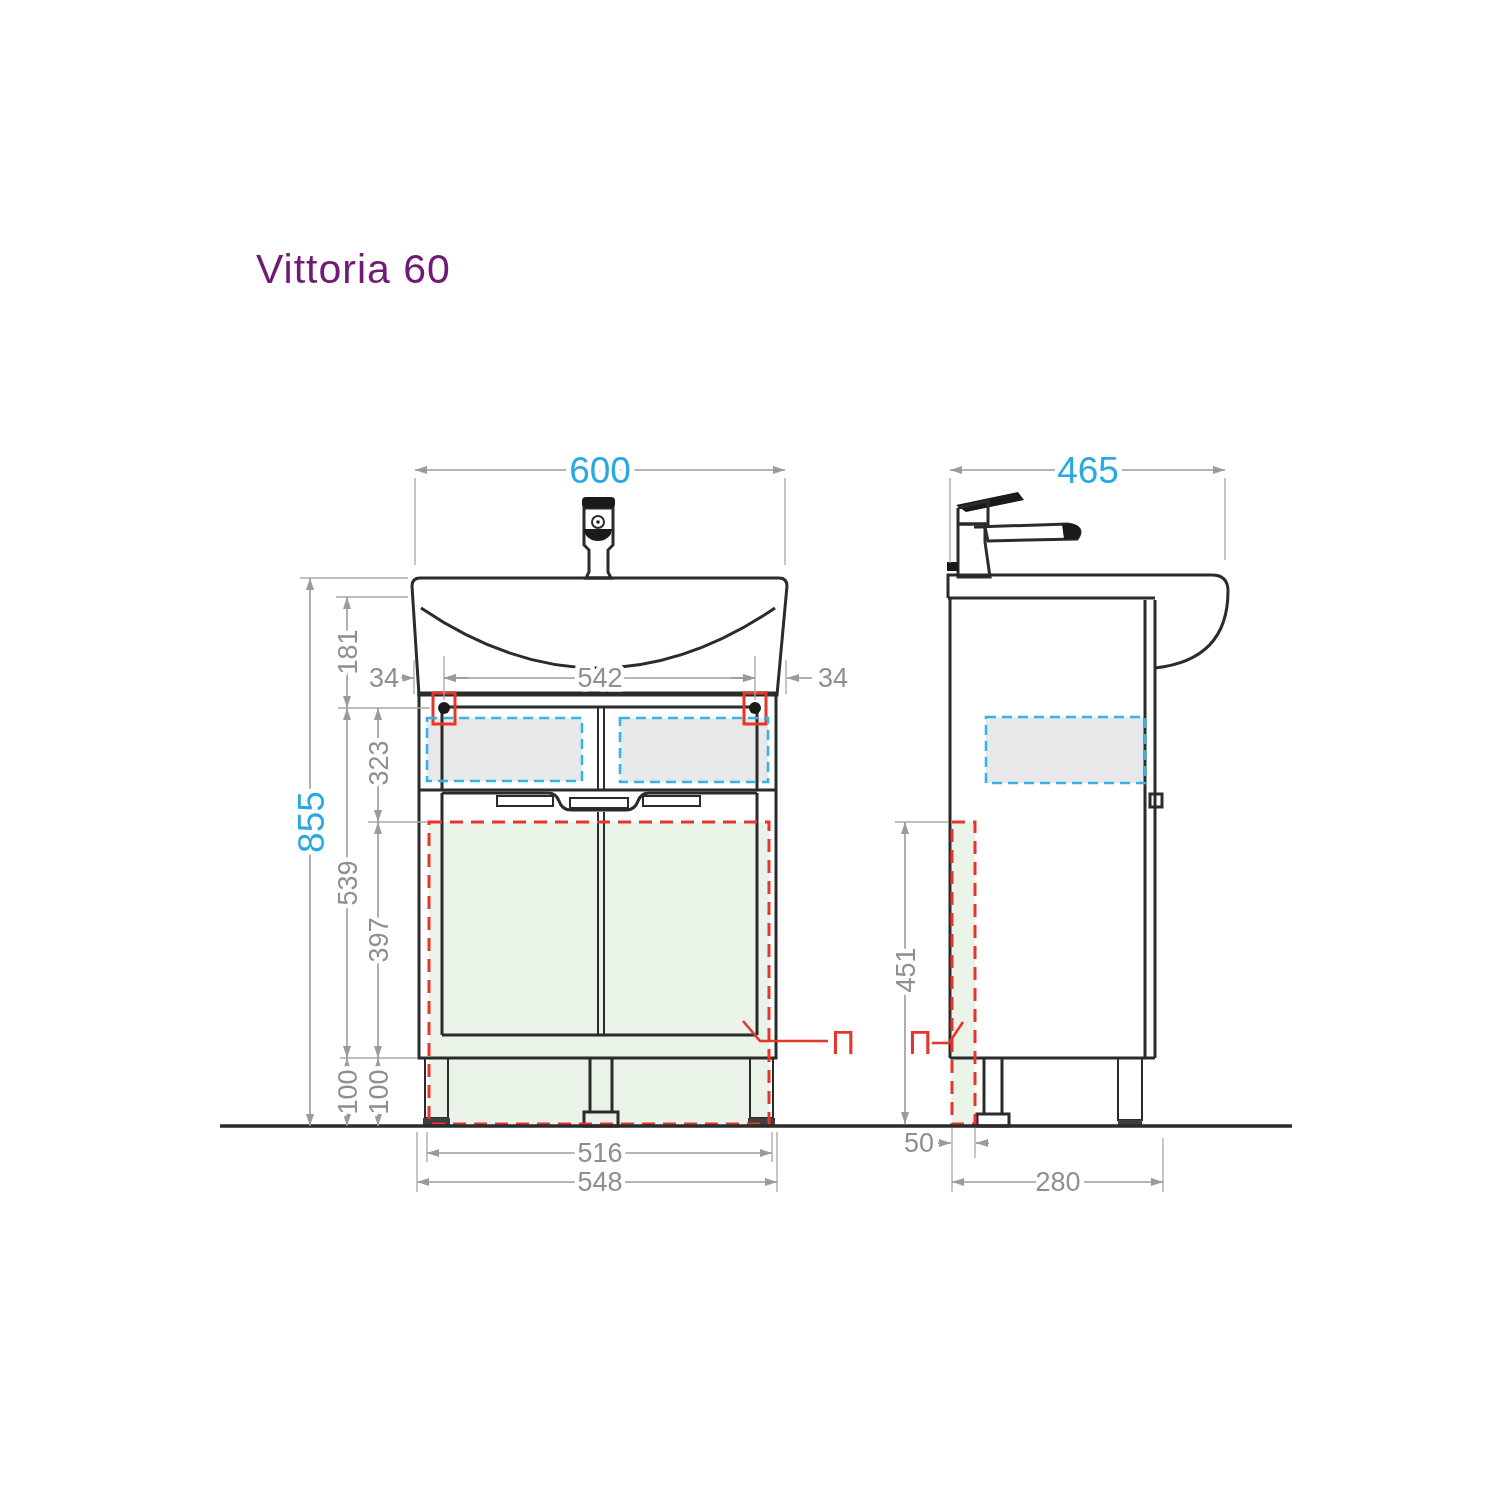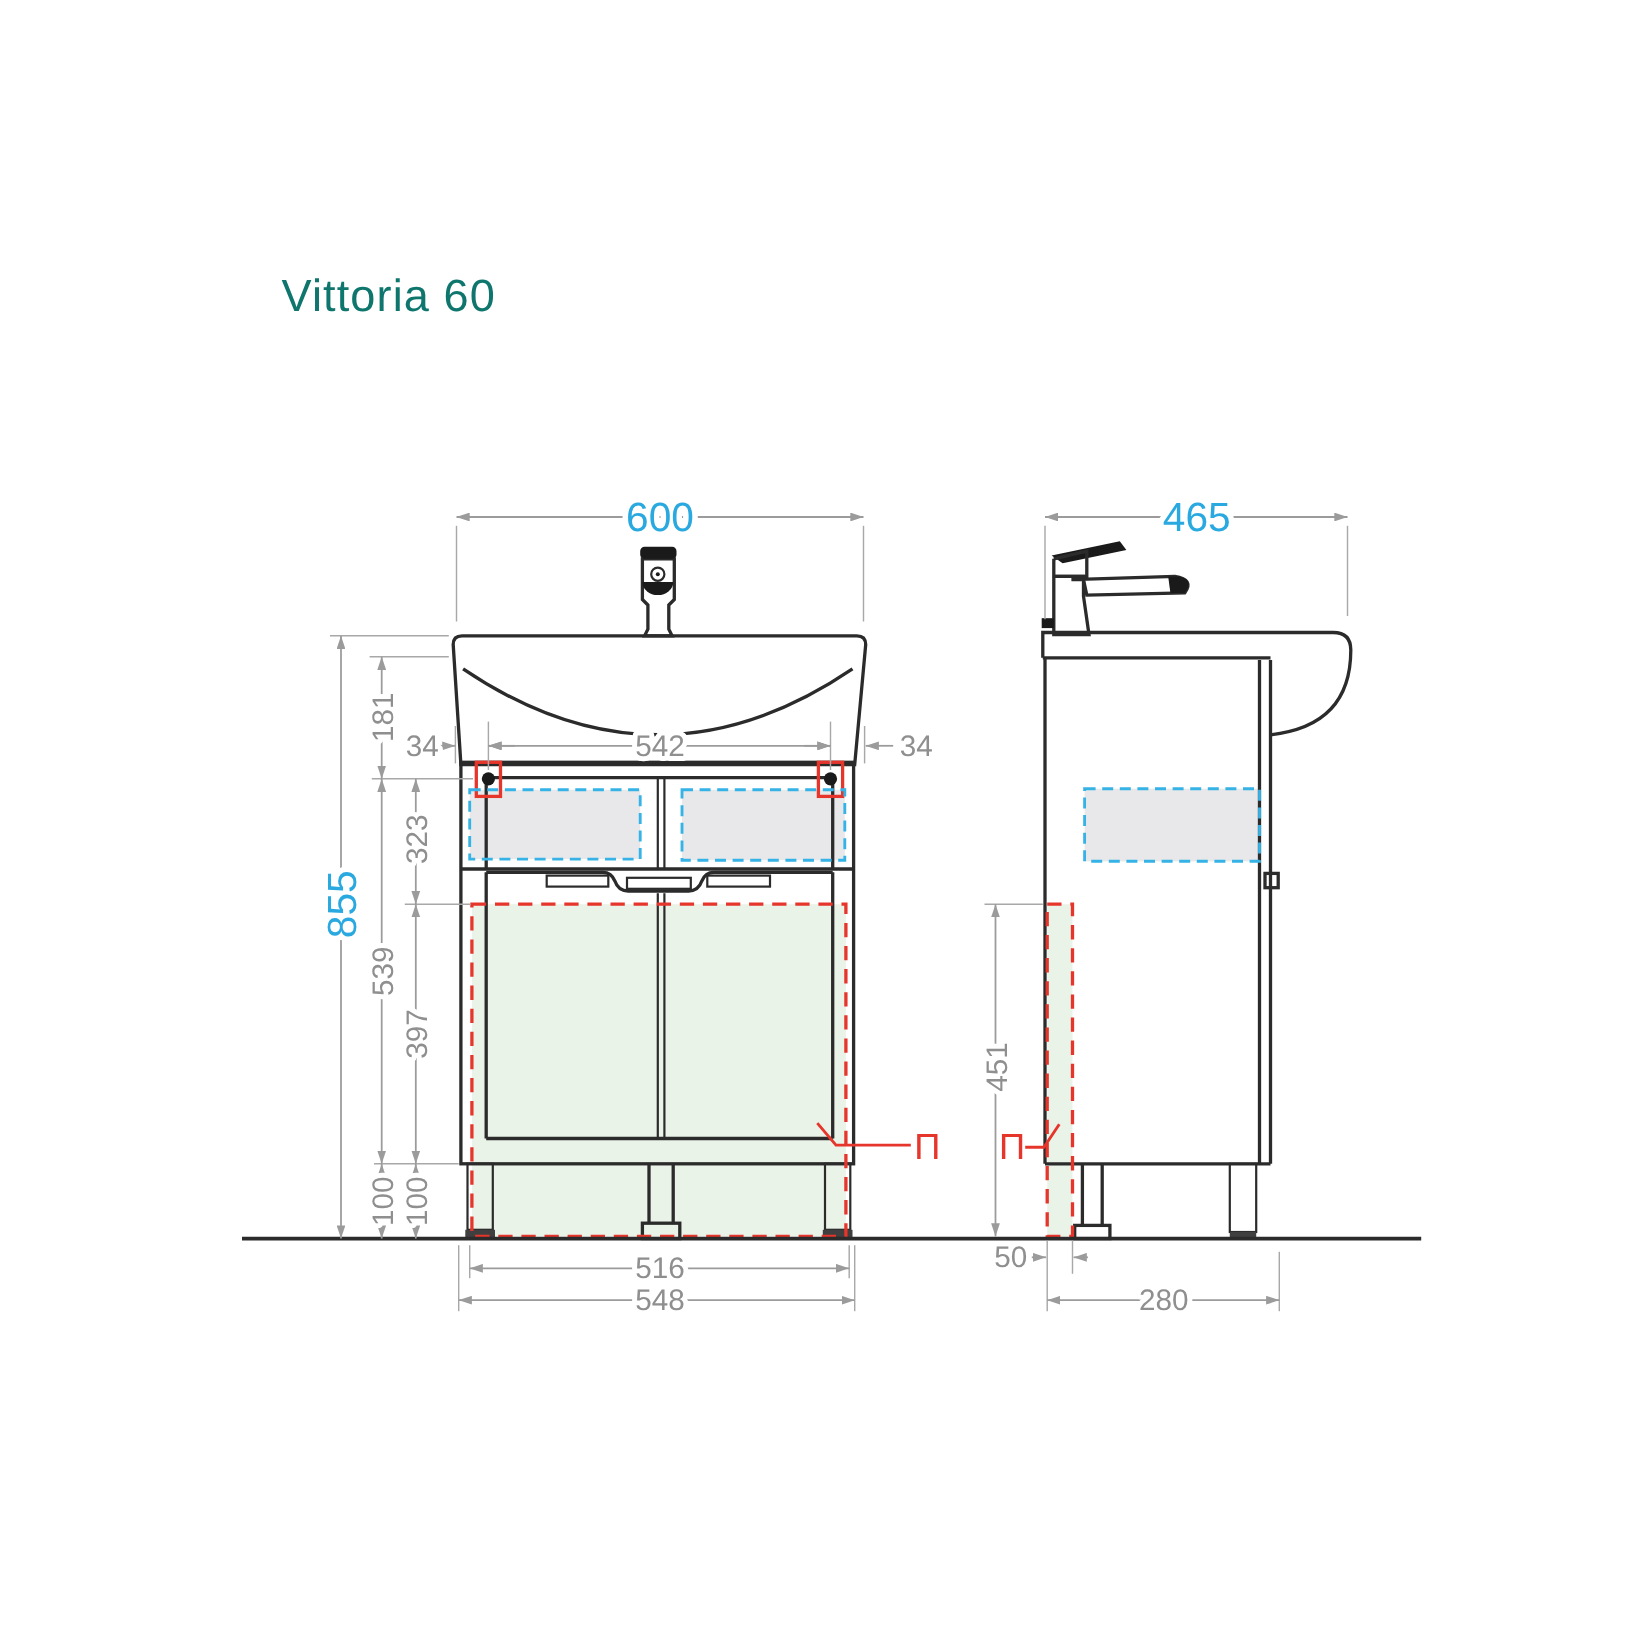--- a/index.html
+++ b/index.html
@@ -12,21 +12,21 @@
   .dimline{stroke:#9b9b9b;stroke-width:1.6px;fill:none;}
   .extline{stroke:#a8a8a8;stroke-width:1.3px;fill:none;}
   .dimtxt{fill:#8f8f8f;font-size:27px;font-family:"Liberation Sans",sans-serif;
           paint-order:stroke;stroke:#ffffff;stroke-width:9px;stroke-linejoin:round;}
   .dimblue{fill:#2aa9e0;font-size:37px;font-family:"Liberation Sans",sans-serif;
           paint-order:stroke;stroke:#ffffff;stroke-width:10px;stroke-linejoin:round;}
   .redline{stroke:#e6362c;fill:none;}
   .redtxt{fill:#e6362c;font-size:33px;font-family:"Liberation Sans",sans-serif;}
   .cyandash{stroke:#36b3e6;stroke-width:2.6px;stroke-dasharray:10 6;}
   .reddash{stroke:#e6362c;stroke-width:3px;stroke-dasharray:13 8;}
-  .title{position:absolute;left:256px;top:246px;font-size:41px;color:#0f766e;
+  .title{position:absolute;left:256px;top:246px;font-size:41px;color:#701a75;
          letter-spacing:1px;font-family:"Liberation Sans",sans-serif;}
 </style>
 </head>
 <body>
 
 <div class="canvas">
 
   <div class="title">Vittoria 60</div>
 
   <svg width="1500" height="1500" viewBox="0 0 1500 1500">

